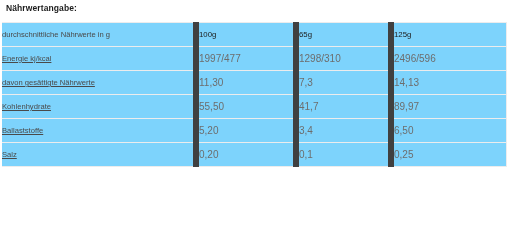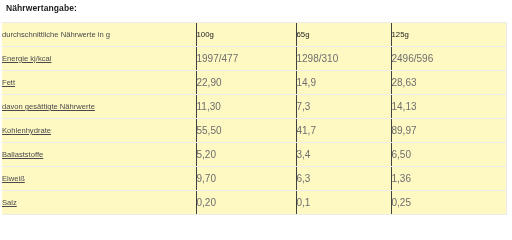--- a/index.html
+++ b/index.html
@@ -33,32 +33,32 @@
   .table-wrap {
     position: absolute;
     left: 2px;
     top: 22px;
     width: 504px;
   }
   table.nutrition {
     width: 100%;
     border-collapse: collapse;
     table-layout: fixed;
-    background: #fef9c3;
+    background: #7dd3fc;
   }
   table.nutrition col.c-label { width: 194px; }
   table.nutrition col.c-v1    { width: 100px; }
   table.nutrition col.c-v2    { width: 95px; }
   table.nutrition col.c-v3    { width: 115px; }
 
   table.nutrition th,
   table.nutrition td {
     border-top: 1px solid #ececed;
     border-bottom: 1px solid #ececed;
-    border-left: 1px solid #404040;
+    border-left: 6px solid #404040;
     border-right: none;
     padding: 0;
     height: 23px;
     vertical-align: middle;
     text-align: left;
     font-weight: normal;
   }
   table.nutrition th:first-child,
   table.nutrition td:first-child {
     border-left: none;
@@ -120,50 +120,38 @@
         </tr>
       </thead>
       <tbody>
         <tr>
           <td class="cell-label">Energie kj/kcal</td>
           <td class="cell-value">1997/477</td>
           <td class="cell-value">1298/310</td>
           <td class="cell-value">2496/596</td>
         </tr>
         <tr>
-          <td class="cell-label">Fett</td>
-          <td class="cell-value">22,90</td>
-          <td class="cell-value">14,9</td>
-          <td class="cell-value">28,63</td>
-        </tr>
-        <tr>
           <td class="cell-label">davon gesättigte Nährwerte</td>
           <td class="cell-value">11,30</td>
           <td class="cell-value">7,3</td>
           <td class="cell-value">14,13</td>
         </tr>
         <tr>
           <td class="cell-label">Kohlenhydrate</td>
           <td class="cell-value">55,50</td>
           <td class="cell-value">41,7</td>
           <td class="cell-value">89,97</td>
         </tr>
         <tr>
           <td class="cell-label">Ballaststoffe</td>
           <td class="cell-value">5,20</td>
           <td class="cell-value">3,4</td>
           <td class="cell-value">6,50</td>
         </tr>
         <tr>
-          <td class="cell-label">Eiweiß</td>
-          <td class="cell-value">9,70</td>
-          <td class="cell-value">6,3</td>
-          <td class="cell-value">1,36</td>
-        </tr>
-        <tr>
           <td class="cell-label">Salz</td>
           <td class="cell-value">0,20</td>
           <td class="cell-value">0,1</td>
           <td class="cell-value">0,25</td>
         </tr>
       </tbody>
     </table>
   </div>
 
 </div>

